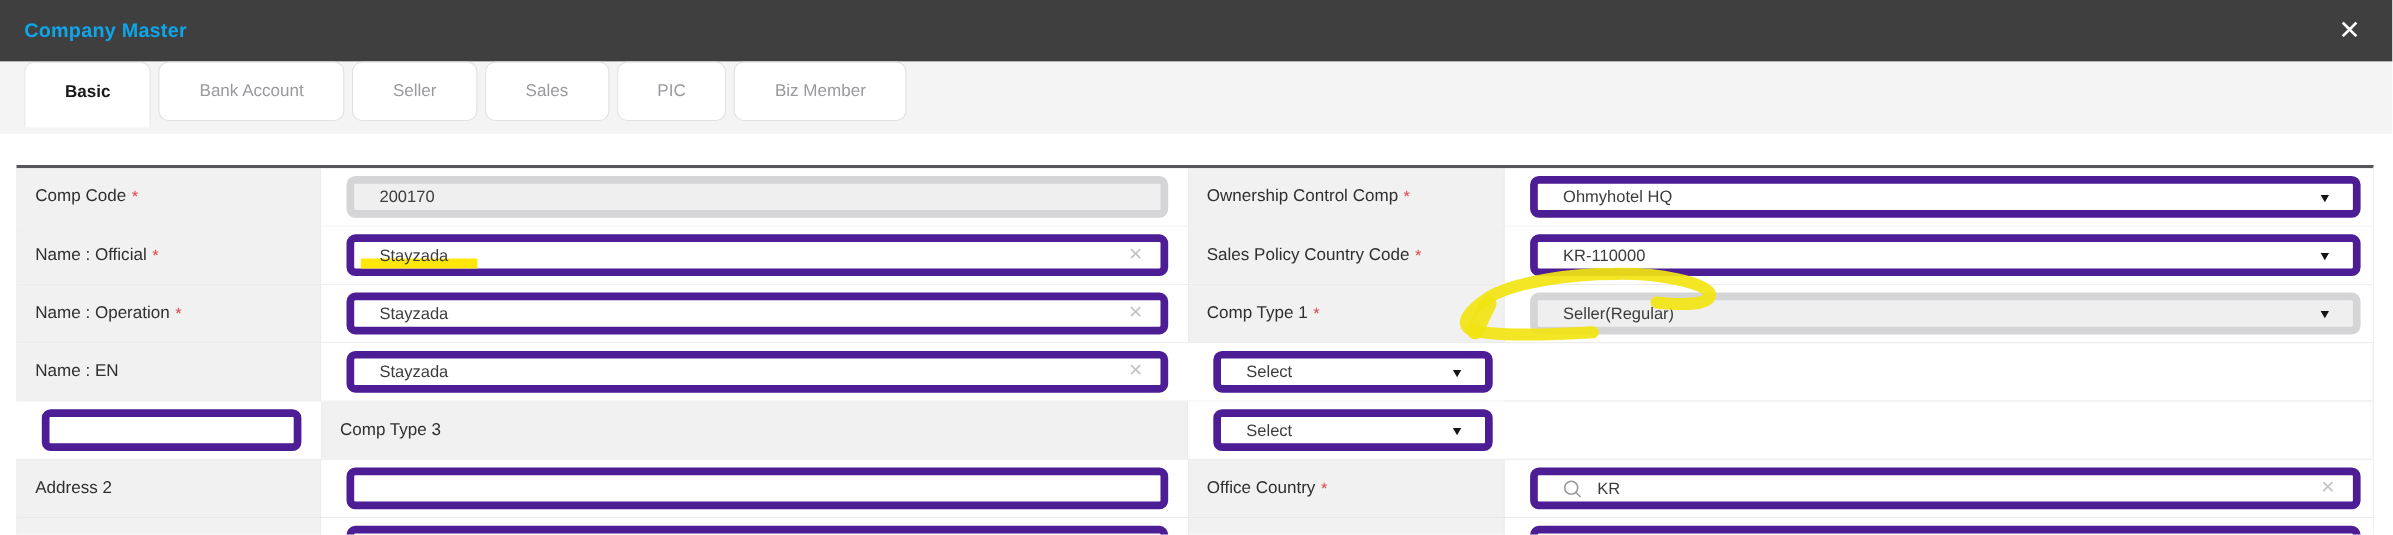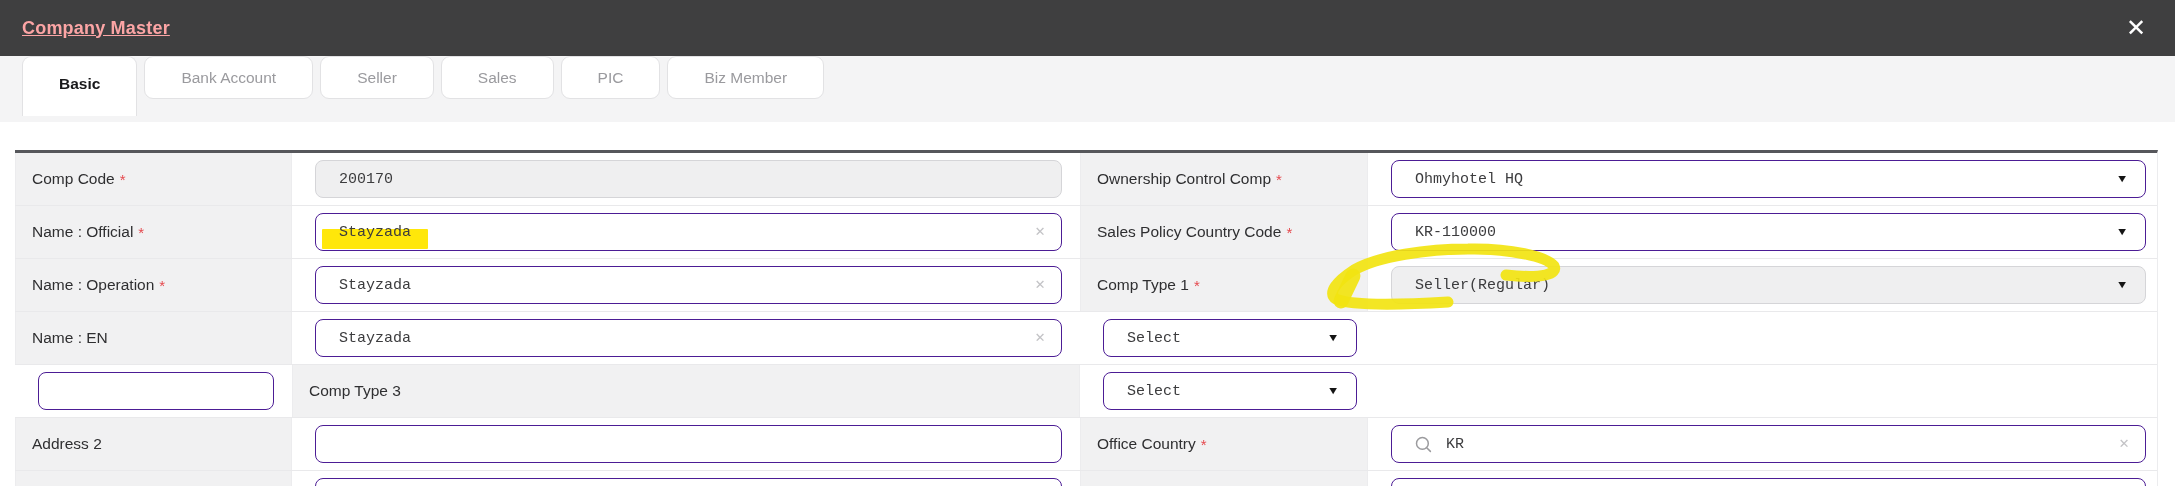--- a/index.html
+++ b/index.html
@@ -7,32 +7,32 @@
   body {
     font-family:"Liberation Sans","DejaVu Sans",sans-serif;
     width:2175px; height:486px; overflow:hidden; position:relative;
     color:#333;
   }
   
   .titlebar {
     height:56px; background:#3f3f40; display:flex; align-items:center;
     justify-content:space-between; padding:0 24px 0 22px;
   }
-  .titlebar .title { color:#fca5a5; font-size:18px; font-weight:bold; letter-spacing:.2px;text-decoration:underline; }
+  .titlebar .title { color:#0ea5e9; font-size:18px; font-weight:bold; letter-spacing:.2px; }
   .titlebar .close {
     color:#fff; font-size:24px; line-height:1; cursor:pointer; font-weight:400;
     width:30px; text-align:center;
   }
   
   .tabstrip {
     height:66px; background:#f4f4f5; display:flex; align-items:flex-start;
     padding-left:22px;
   }
   .tab {
-    height:43px; margin-bottom:11px; margin-right:7px; background:#fff;
+    height:54px; margin-bottom:11px; margin-right:7px; background:#fff;
     border:1px solid #e2e2e4; border-radius:9px;
     display:flex; align-items:center; justify-content:center;
     padding:0 36px; font-size:15.5px; color:#9a9a9e; cursor:pointer; white-space:nowrap;
   }
   .tab.active {
     height:60px; margin-bottom:-2px; border-radius:9px 9px 0 0;
     border-bottom:none; color:#19191b; font-weight:bold; z-index:2; padding-bottom:6px;
   }
   
   .content { background:#fff; padding:28px 17px 0 15px; }
@@ -44,23 +44,23 @@
   .cell { display:flex; align-items:center; }
   .cell.label {
     background:#f1f1f2; padding-left:16px; font-size:15.5px; color:#2f2f31;
     border-left:1px solid #ececee; border-right:1px solid #ececee;
   }
   .cell.label .req { color:#e5484d; margin-left:5px; font-size:15px; }
   .cell.field { background:#fff; padding:0 11px 0 23px; }
   .cell.field.fleft { padding:0 18px 0 23px; }
   .input {
     position:relative; width:100%; height:38px; background:#fff;
-    border:1px solid #4c1d95; border-radius:8px;
+    border:7px solid #4c1d95; border-radius:8px;
     display:flex; align-items:center; padding:0 16px 0 23px;
-    font-size:15px; color:#3c3c3e; overflow:hidden;font-family:Liberation Mono, monospace;
+    font-size:15px; color:#3c3c3e; overflow:hidden;
   }
   .input.readonly { background:#efeff0; border-color:#d5d5d8; }
   .input .value { position:relative; z-index:1; white-space:nowrap; }
   .input .clear {
     margin-left:auto; color:#c3c3c6; font-size:16px; line-height:1; cursor:pointer;
     padding-left:10px; z-index:1;
   }
   .input .caret {
     margin-left:auto; color:#141414; font-size:13px; line-height:1; cursor:default;
     transform:scaleY(.85); padding-right:3px;

